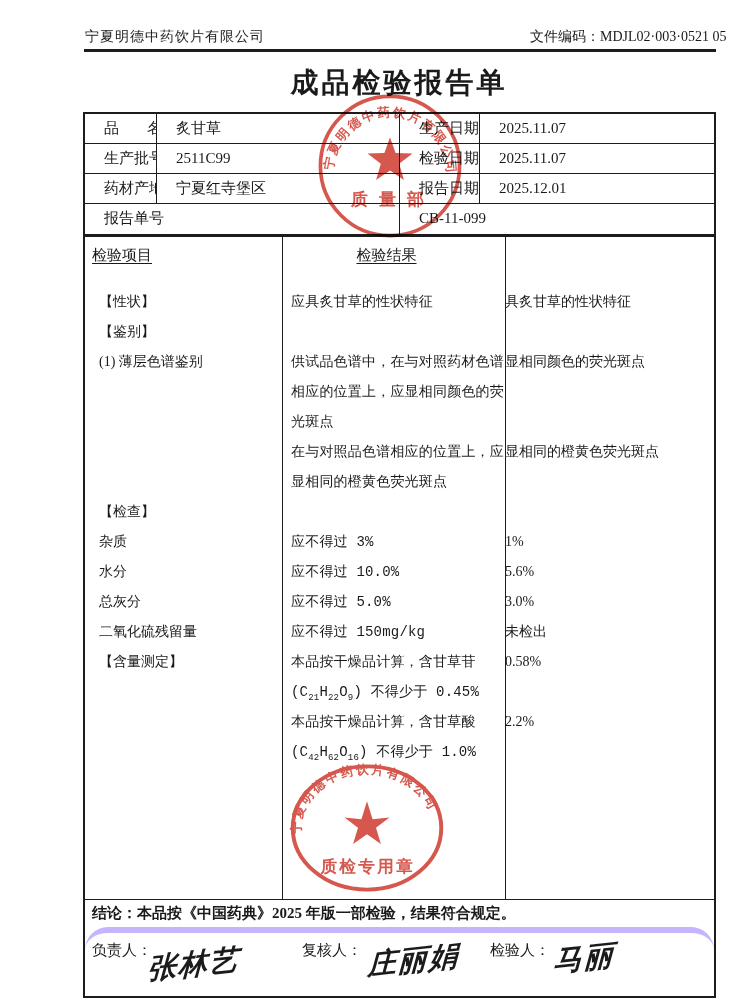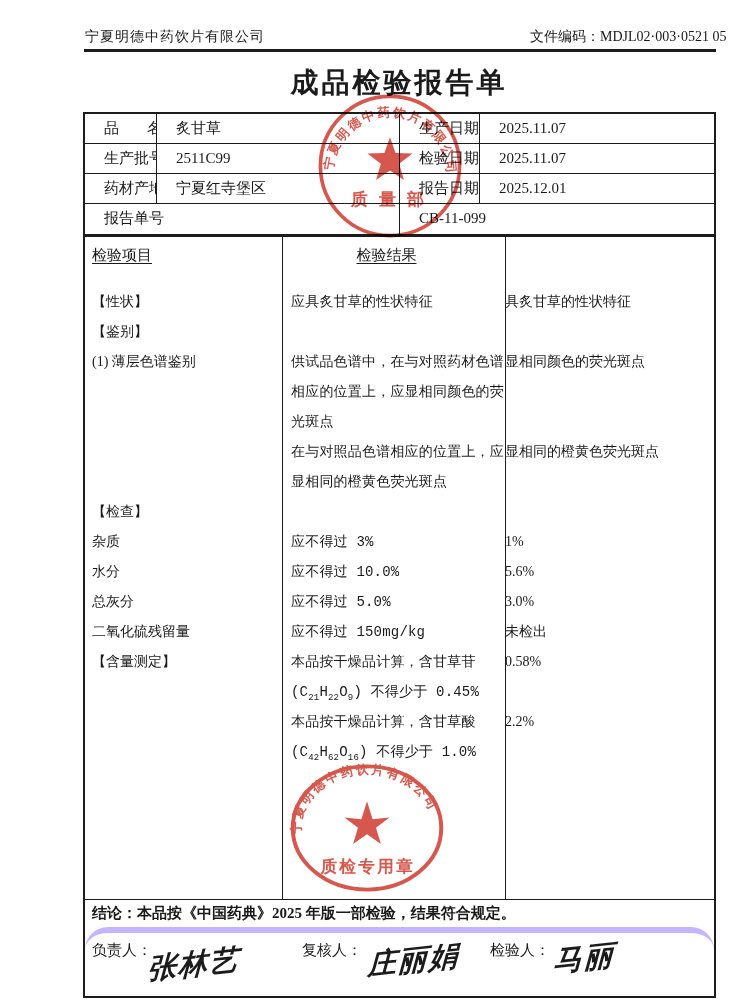--- a/index.html
+++ b/index.html
@@ -26,21 +26,21 @@
   .mt-grid{position:relative;}
   .vline{position:absolute;top:0;width:1px;height:662px;background:#1c1c1c;}
   .vl1{left:197px;} .vl2{left:420px;}
   .mhead{display:flex;height:50px;box-sizing:border-box;padding-top:9px;font-size:15px;}
   .mh{text-decoration:underline;text-underline-offset:3px;}
   .mh1{width:197px;padding-left:7px;box-sizing:border-box;}
   .mh2{width:223px;text-align:center;}
   .mh3{width:209px;text-align:center;}
   .brow{display:flex;height:30px;line-height:30px;}
   .bc{box-sizing:border-box;overflow:visible;white-space:nowrap;}
-  .bc1{width:197px;padding-left:7px;}
+  .bc1{width:197px;padding-left:14px;}
   .bc2{width:223px;padding-left:9px;letter-spacing:0.2px;font-family:Liberation Mono, monospace;}
   .bc3{width:209px;padding-left:0;}
   sub{font-size:9px;}
   .spacer{height:132px;}
   .concl-row{height:28px;line-height:27px;border-top:1px solid #1c1c1c;
              padding-left:7px;font-size:15px;font-weight:bold;box-sizing:border-box;}
   .sig-row{position:relative;height:63px;border-top:6px solid #c4b5fd;font-size:15px;border-radius:23px;}
   .sig-label{position:absolute;top:8px;}
   .sl1{left:7px;} .sl2{left:217px;} .sl3{left:405px;}
   .sig-name{position:absolute;font-family:"DejaVu Sans",sans-serif;font-style:italic;font-weight:bold;

